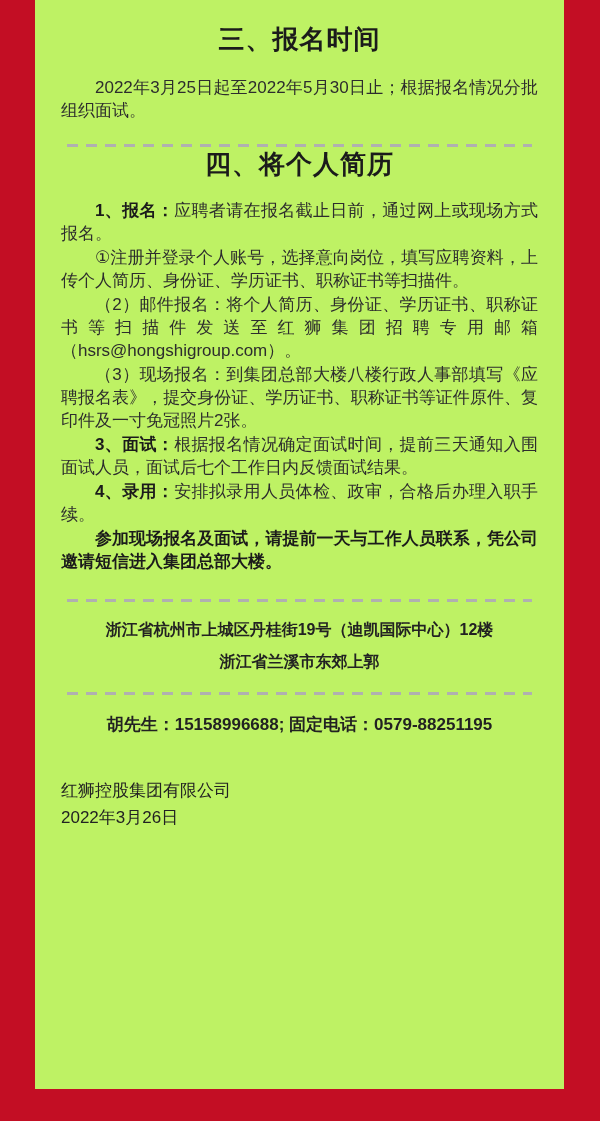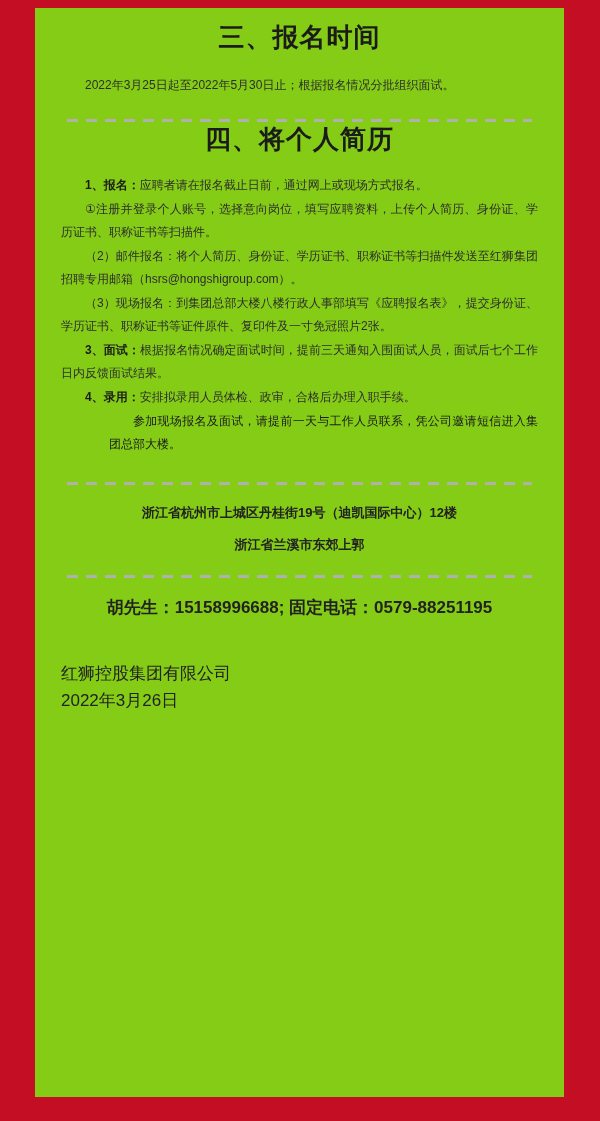--- a/index.html
+++ b/index.html
@@ -7,51 +7,51 @@
   body {
     width: 600px; height: 1121px;
     position: relative;
     overflow: hidden;
     font-family: "Liberation Sans", "DejaVu Sans", sans-serif;
   }
   .frame {
     position: absolute; inset: 0;
   }
   .content {
-    position: absolute; left: 35px; top: 8px;
+    position: absolute; left: 35px; top: 0;
     width: 529px; height: 1089px;
-    background: #84cc16;
-    padding: 12px 26px 0 26px;
+    background: #bef264;
+    padding: 22px 26px 0 26px;
     overflow: hidden;
   }
   h2.section-title {
     font-size: 26px; line-height: 34px;
     font-weight: 700; text-align: center;
     color: #1b1b1b; margin: 0; letter-spacing: 1px;
   }
   .s3-title { margin-top: 10px; }
   .s4-title, .s5-title, .s6-title { margin-top: 28px; }
   .body {
-    font-size: 12px; line-height: 23px;
+    font-size: 17px; line-height: 23px;
     color: #2d2d2d; margin: 1px 0;
     text-indent: 2em; text-align: justify;
   }
   .body b { color: #1b1b1b; }
-  .body.em { font-weight: 400; color: #1b1b1b; margin-left: 48px; }
+  .body.em { font-weight: 700; color: #1b1b1b; }
   .intro { margin-top: 20px; }
   .divider {
     height: 3px; margin: 22px 6px 0;
     background: repeating-linear-gradient(90deg, #b0b0b0 0 11px, transparent 11px 19px);
   }
   .divider.d2 { margin-top: 26px; }
   .divider.d3 { margin-top: 14px; }
   .process-block { margin-top: 18px; }
   .address-block { margin-top: 12px; }
   .address-line {
-    font-size: 13px; line-height: 32px; font-weight: 700;
+    font-size: 16px; line-height: 32px; font-weight: 700;
     text-align: center; color: #222; margin: 0;
   }
   .contact-line {
     font-size: 17px; line-height: 32px; font-weight: 700;
     text-align: center; color: #222; margin: 14px 0 0;
   }
   .footer { margin-top: 36px; }
   .footer p {
     font-size: 17px; line-height: 27px;
     color: #222; margin: 0;

